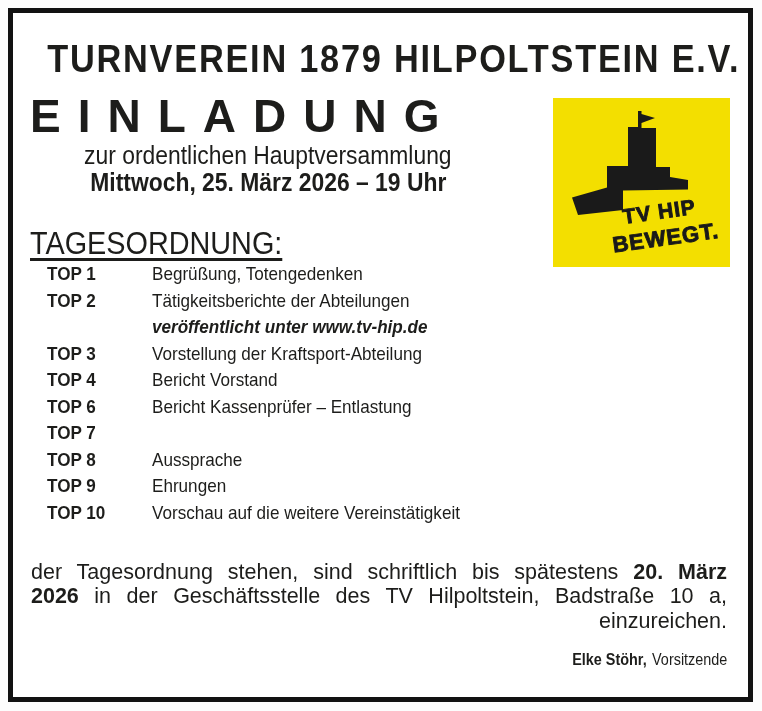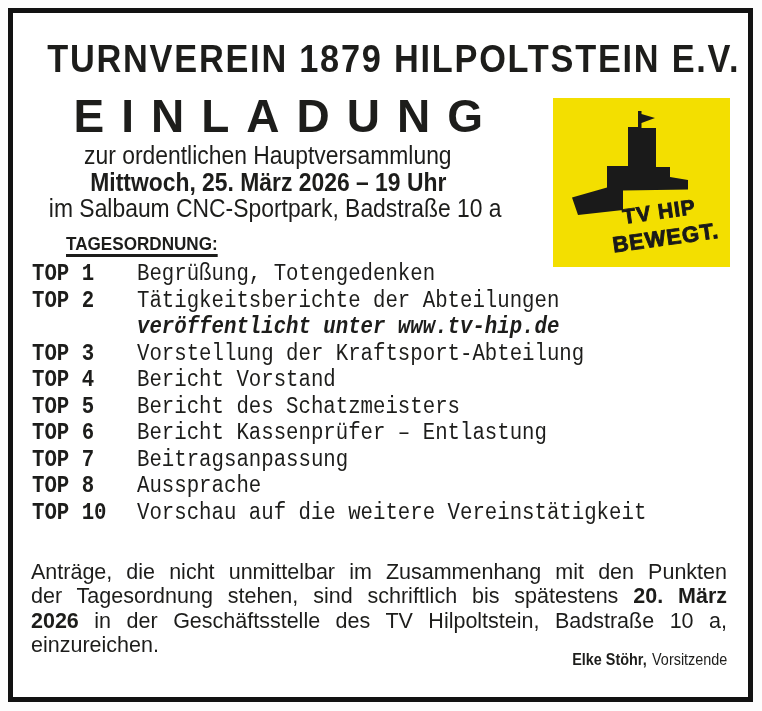--- a/index.html
+++ b/index.html
@@ -18,47 +18,47 @@
   .cxc {display:inline-block;transform:scaleX(.88);transform-origin:50% 60%;white-space:nowrap;}
   .cxr {display:inline-block;transform:scaleX(.90);transform-origin:100% 60%;white-space:nowrap;}
 
   .club-title{
     position:absolute;left:0;right:0;top:39px;
     font-size:39px;font-weight:bold;line-height:39px;letter-spacing:2px;white-space:nowrap;
   }
   .club-title .cxc{transform:scaleX(.88);}
 
   .einladung{
-    position:absolute;left:30px;top:92px;width:470px;text-align:right;
+    position:absolute;left:30px;top:92px;width:470px;text-align:left;
     font-size:46px;font-weight:bold;line-height:48px;letter-spacing:17px;white-space:nowrap;
   }
   .header-lines{
     position:absolute;left:18px;top:142px;width:500px;text-align:center;
     font-size:26px;line-height:26.5px;
   }
   .header-lines .bold{font-weight:bold;}
 
   .logo{position:absolute;left:553px;top:98px;width:177px;height:169px;}
 
   .tagesordnung{
-    position:absolute;left:30px;top:230px;font-size:19px;font-weight:bold;line-height:27px;margin-left:36px;
+    position:absolute;left:30px;top:230px;font-size:32px;font-weight:normal;line-height:27px;
   }
   .tagesordnung .cx{text-decoration:underline;text-decoration-thickness:2.5px;text-underline-offset:4px;}
 
-  .agenda{position:absolute;left:32px;top:261px;width:700px;font-size:23px;font-family:Liberation Mono, monospace;}
+  .agenda{position:absolute;left:47px;top:261px;width:700px;font-size:19px;}
   .agenda .row{display:grid;grid-template-columns:105px 1fr;line-height:26.5px;}
   .agenda .lbl{font-weight:bold;}
   .agenda .sub{font-weight:bold;font-style:italic;}
 
   .note{
     position:absolute;left:31px;top:560px;width:696px;
     font-size:21.5px;line-height:24.4px;
   }
   .note .jline{text-align:justify;text-align-last:justify;}
-  .note .lastline{text-align:left;}
+  .note .lastline{text-align:right;}
   .note b{font-weight:bold;}
 
   .signature{
     position:absolute;right:35px;top:647px;font-size:16px;line-height:26px;white-space:nowrap;
   }
   .signature .name{font-weight:bold;}
   .signature .role{margin-left:6px;font-weight:normal;}
 
   svg text{font-family:"Liberation Sans", sans-serif;font-weight:bold;fill:#191919;stroke:#191919;stroke-width:.9px;}
 </style>
@@ -71,21 +71,20 @@
   <span class="cxc">TURNVEREIN 1879 HILPOLTSTEIN E.V.</span>
 </div>
 
 <div class="einladung">
   <span>EINLADUNG</span>
 </div>
 
 <div class="header-lines">
   <div><span class="cxc">zur ordentlichen Hauptversammlung</span></div>
   <div class="bold"><span class="cxc">Mittwoch, 25. März 2026 – 19 Uhr</span></div>
-  <div><span class="cxc">im Salbaum CNC-Sportpark, Badstraße 10 a</span></div>
 </div>
 
 <svg class="logo" viewBox="0 0 177 169" xmlns="http://www.w3.org/2000/svg">
   <rect x="0" y="0" width="177" height="169" fill="#F3DF00"></rect>
   <path fill="#1a1a1a" stroke="none" d="M85,13 h3.5 v3 l13.5,4 -13.5,5 v5 h14.5 v39 h14 v10 l18,3 v9.5 l-65,1 v19.5 l-45,5 l-6,-17.5 l35,-10 v-21.5 h21 v-39 h10 z"></path>
   <g transform="rotate(-8 100 140)">
     <text x="73" y="122" font-size="21" letter-spacing="1">TV HIP</text>
     <text x="59" y="149" font-size="22" letter-spacing="1">BEWEGT.</text>
   </g>
 </svg>
@@ -109,43 +108,41 @@
   </div>
   <div class="row">
     <span class="lbl"><span class="cx">TOP 3</span></span>
     <span><span class="cx">Vorstellung der Kraftsport-Abteilung</span></span>
   </div>
   <div class="row">
     <span class="lbl"><span class="cx">TOP 4</span></span>
     <span><span class="cx">Bericht Vorstand</span></span>
   </div>
   <div class="row">
-    <span class="lbl"><span class="cx">TOP 5</span></span>
-    <span><span class="cx">Bericht des Schatzmeisters</span></span>
-  </div>
-  <div class="row">
     <span class="lbl"><span class="cx">TOP 6</span></span>
     <span><span class="cx">Bericht Kassenprüfer – Entlastung</span></span>
   </div>
   <div class="row">
     <span class="lbl"><span class="cx">TOP 7</span></span>
-    <span><span class="cx">Beitragsanpassung</span></span>
   </div>
   <div class="row">
     <span class="lbl"><span class="cx">TOP 8</span></span>
     <span><span class="cx">Aussprache</span></span>
+  </div>
+  <div class="row">
+    <span class="lbl"><span class="cx">TOP 9</span></span>
+    <span><span class="cx">Ehrungen</span></span>
   </div>
   <div class="row">
     <span class="lbl"><span class="cx">TOP 10</span></span>
     <span><span class="cx">Vorschau auf die weitere Vereinstätigkeit</span></span>
   </div>
 </div>
 
 <div class="note">
-  <div class="jline"><span>Anträge, die nicht unmittelbar im Zusammenhang mit den Punkten</span></div>
   <div class="jline"><span>der Tagesordnung stehen, sind schriftlich bis spätestens </span><b>20. März</b></div>
   <div class="jline"><b>2026</b><span> in der Geschäftsstelle des TV Hilpoltstein, Badstraße 10 a,</span></div>
   <div class="lastline"><span>einzureichen.</span></div>
 </div>
 
 <div class="signature">
   <span class="cxr"><span class="name">Elke Stöhr,</span><span class="role">Vorsitzende</span></span>
 </div>
 
 </body></html>

